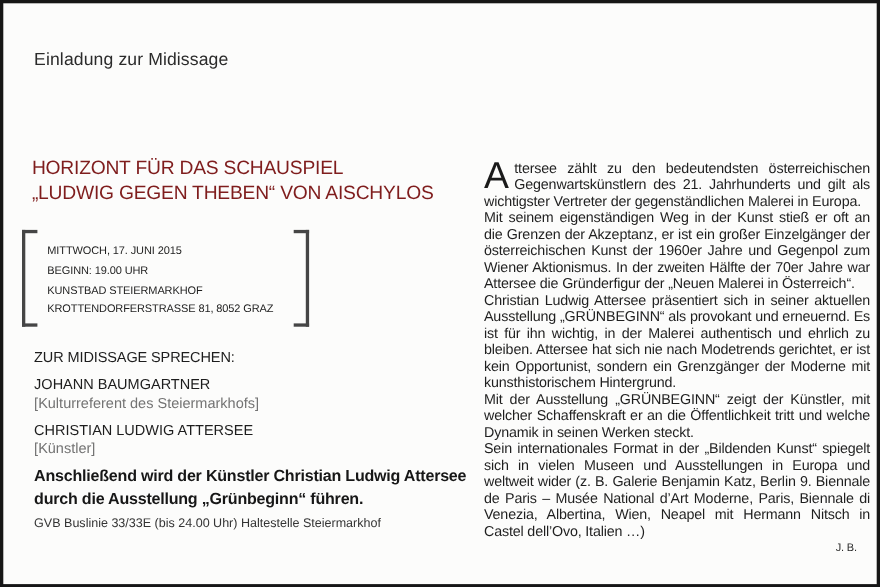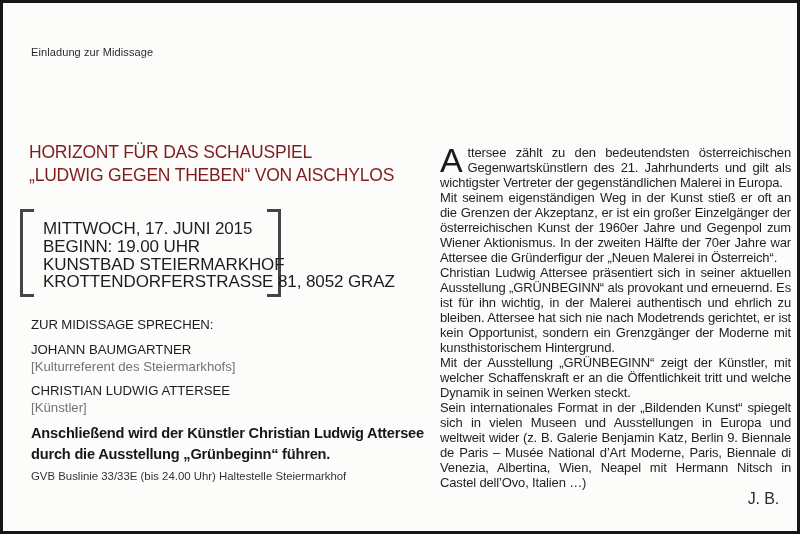--- a/index.html
+++ b/index.html
@@ -9,21 +9,21 @@
     width: 800px;
     height: 534px;
     background: #fcfcfb;
     border: 3px solid #161616;
     font-family: "Liberation Sans", "DejaVu Sans", sans-serif;
     color: #1d1d1d;
     overflow: hidden;
   }
   .kicker {
     position: absolute; left: 28px; top: 43px;
-    font-size: 11px; color: #2b2b2b; letter-spacing: 0.1px;
+    font-size: 16px; color: #2b2b2b; letter-spacing: 0.1px;
   }
   .title {
     position: absolute; left: 24px; top: 76px;
     font-size: 41px; font-weight: 700; letter-spacing: -0.5px; color: #161616;
   }
   .subtitle {
     position: absolute; left: 26px; top: 138px;
     font-size: 17.5px; line-height: 22.5px; letter-spacing: -0.2px; color: #7f1d1d;
   }
   .bracket-box {
@@ -32,21 +32,21 @@
   .bracket-left {
     position: absolute; left: 0; top: 0; width: 14px; height: 100%;
     border-left: 3px solid #454545; border-top: 3px solid #454545; border-bottom: 3px solid #454545;
   }
   .bracket-right {
     position: absolute; right: 0; top: 0; width: 14px; height: 100%;
     border-right: 3px solid #454545; border-top: 3px solid #454545; border-bottom: 3px solid #454545;
   }
   .event-lines {
     position: absolute; left: 23px; top: 11px;
-    font-size: 17px; line-height: 17.8px; letter-spacing: -0.1px; white-space: nowrap;
+    font-size: 10px; line-height: 17.8px; letter-spacing: -0.1px; white-space: nowrap;
   }
   .speakers-heading {
     position: absolute; left: 28px; top: 314px;
     font-size: 13.2px; letter-spacing: -0.1px;
   }
   .speaker { position: absolute; left: 28px; font-size: 13.2px; line-height: 16.5px; }
   .speaker.s1 { top: 339px; }
   .speaker.s2 { top: 380px; }
   .speaker .role { color: #737373; }
   .note-bold {
@@ -62,21 +62,21 @@
     font-size: 13px; line-height: 15px; text-align: justify;
     letter-spacing: -0.15px; color: #1f1f1f;
   }
   .right-col p { margin: 0; }
   .dropcap {
     float: left;
     font-size: 34px; line-height: 28px;
     padding: 1px 5px 0 0;
     color: #1a1a1a;
   }
-  .signature { text-align: right; padding-right: 12px; font-size: 16px; margin-top: 1px; color: #2b2b2b; }
+  .signature { text-align: right; padding-right: 12px; font-size: 10px; margin-top: 1px; color: #2b2b2b; }
 </style>
 </head>
 <body>
 
 <div class="card">
 
   <div class="kicker">Einladung zur Midissage</div>
 
 
   <div class="subtitle">

